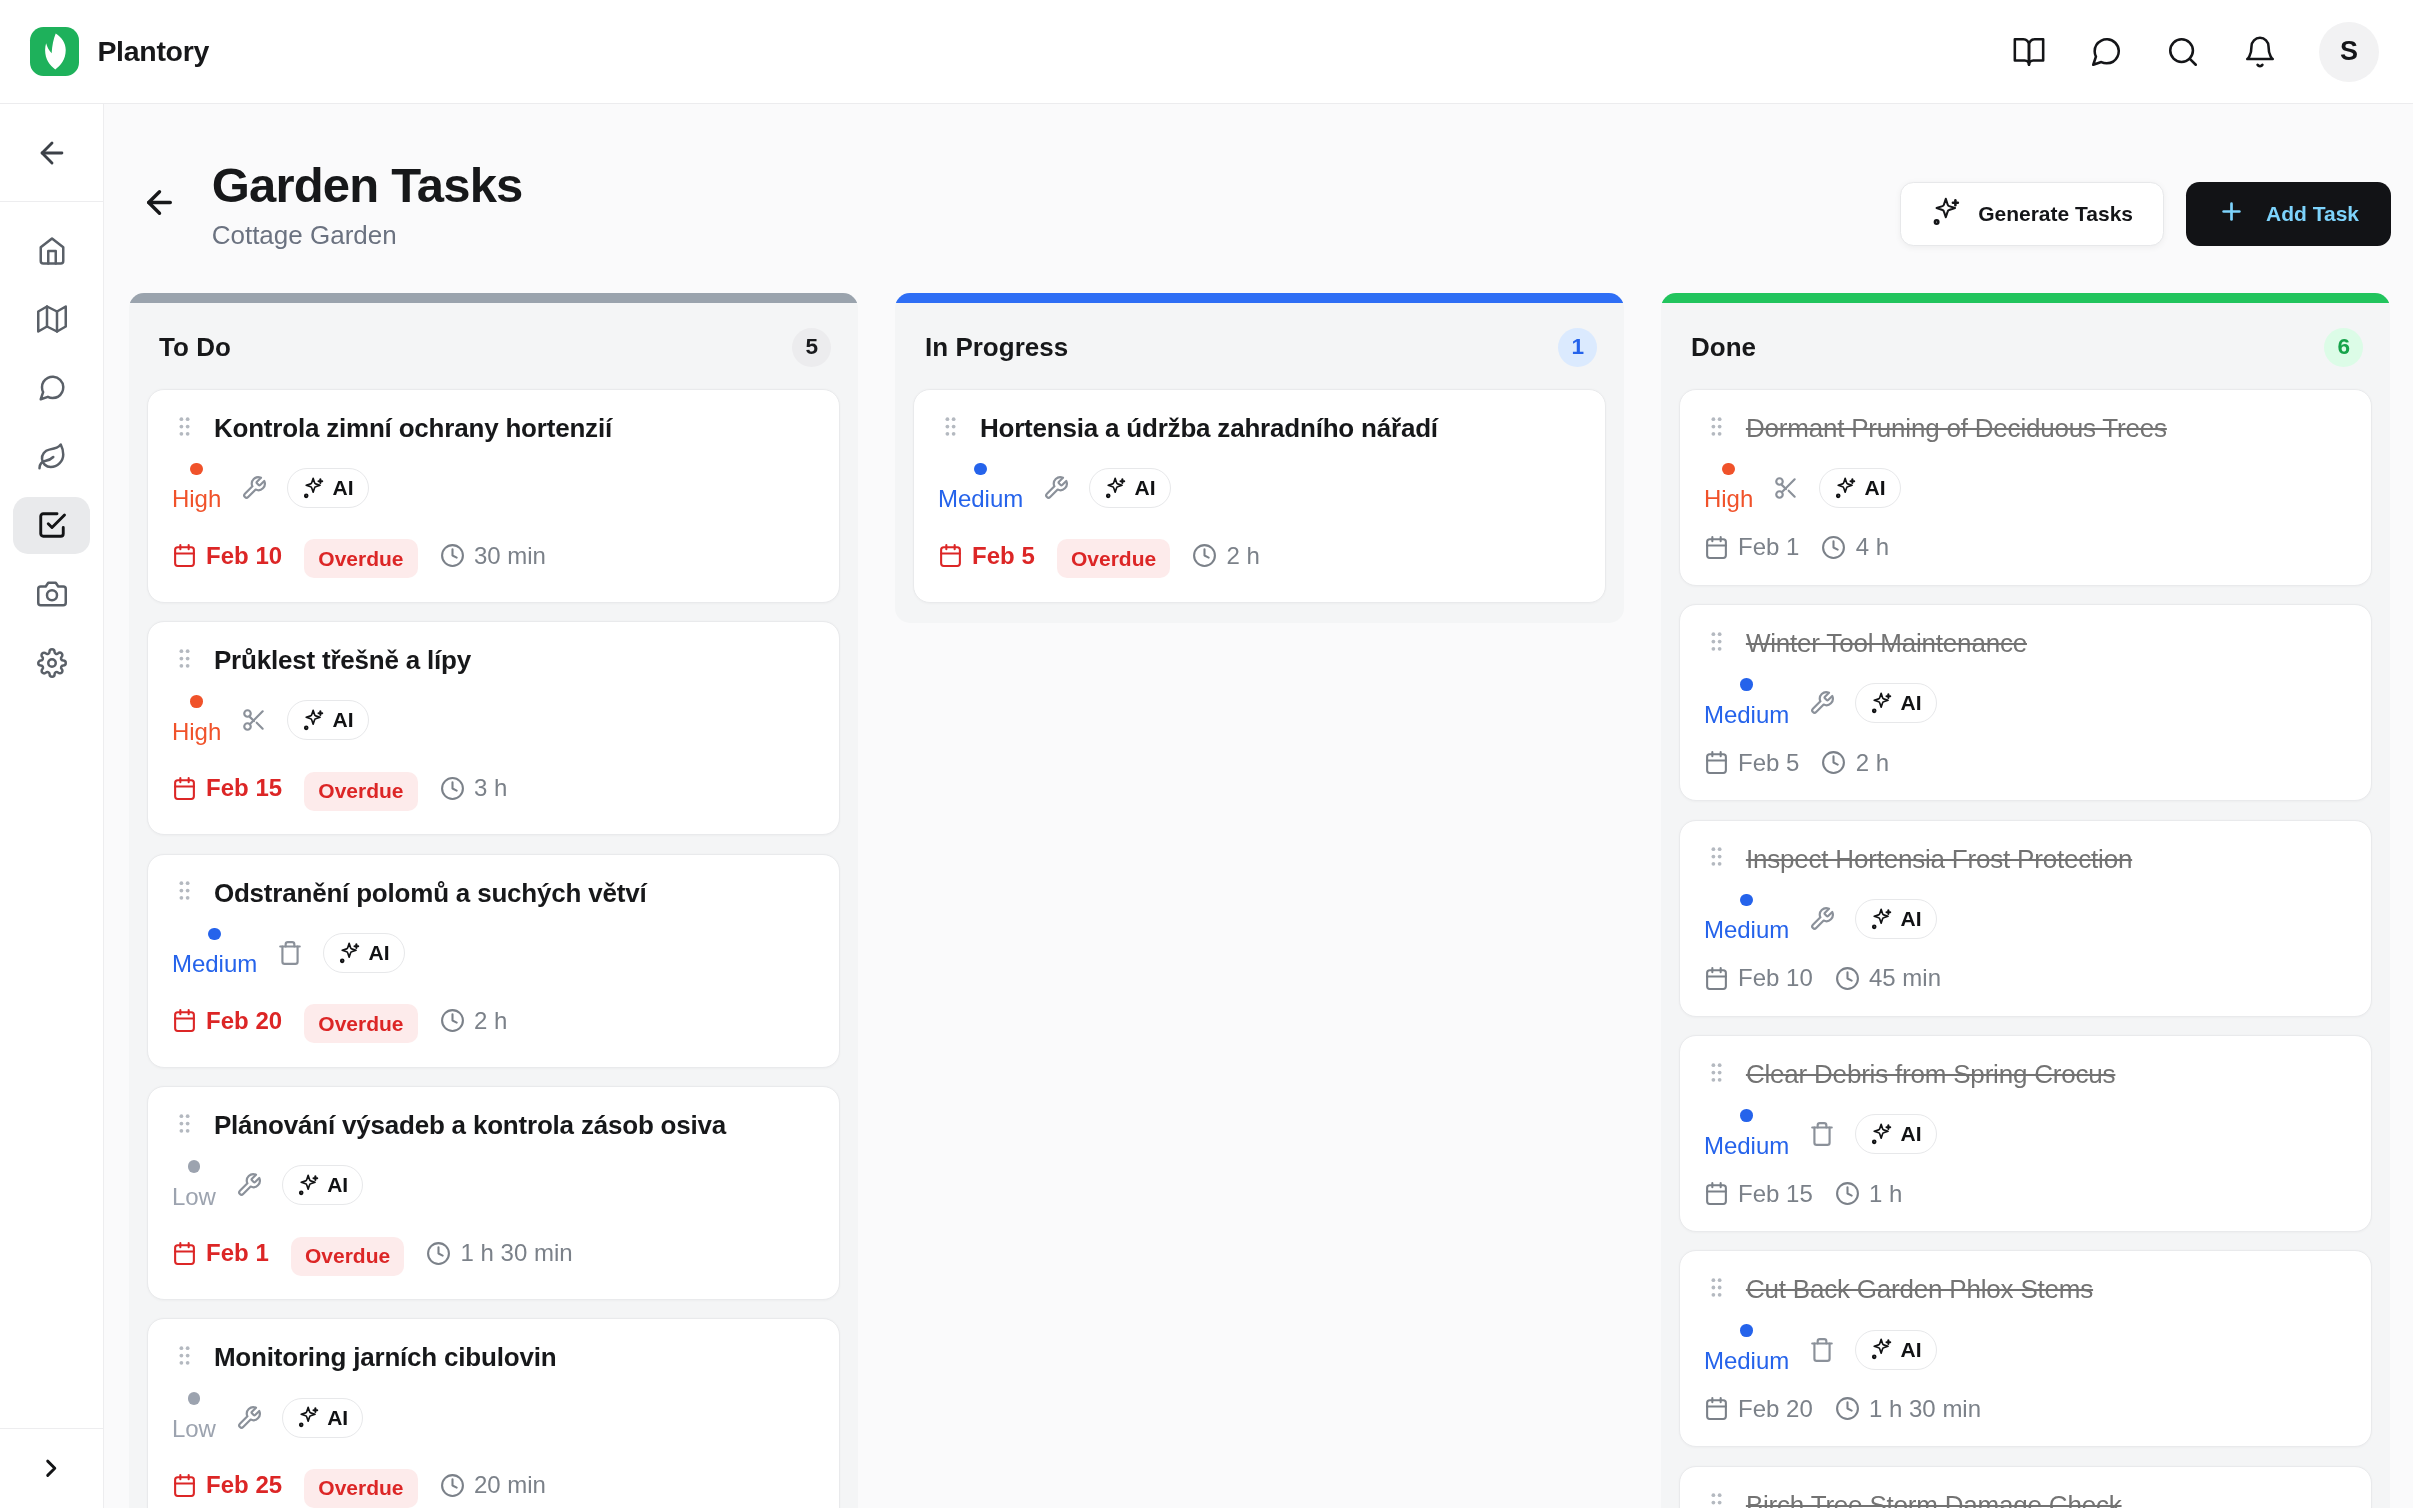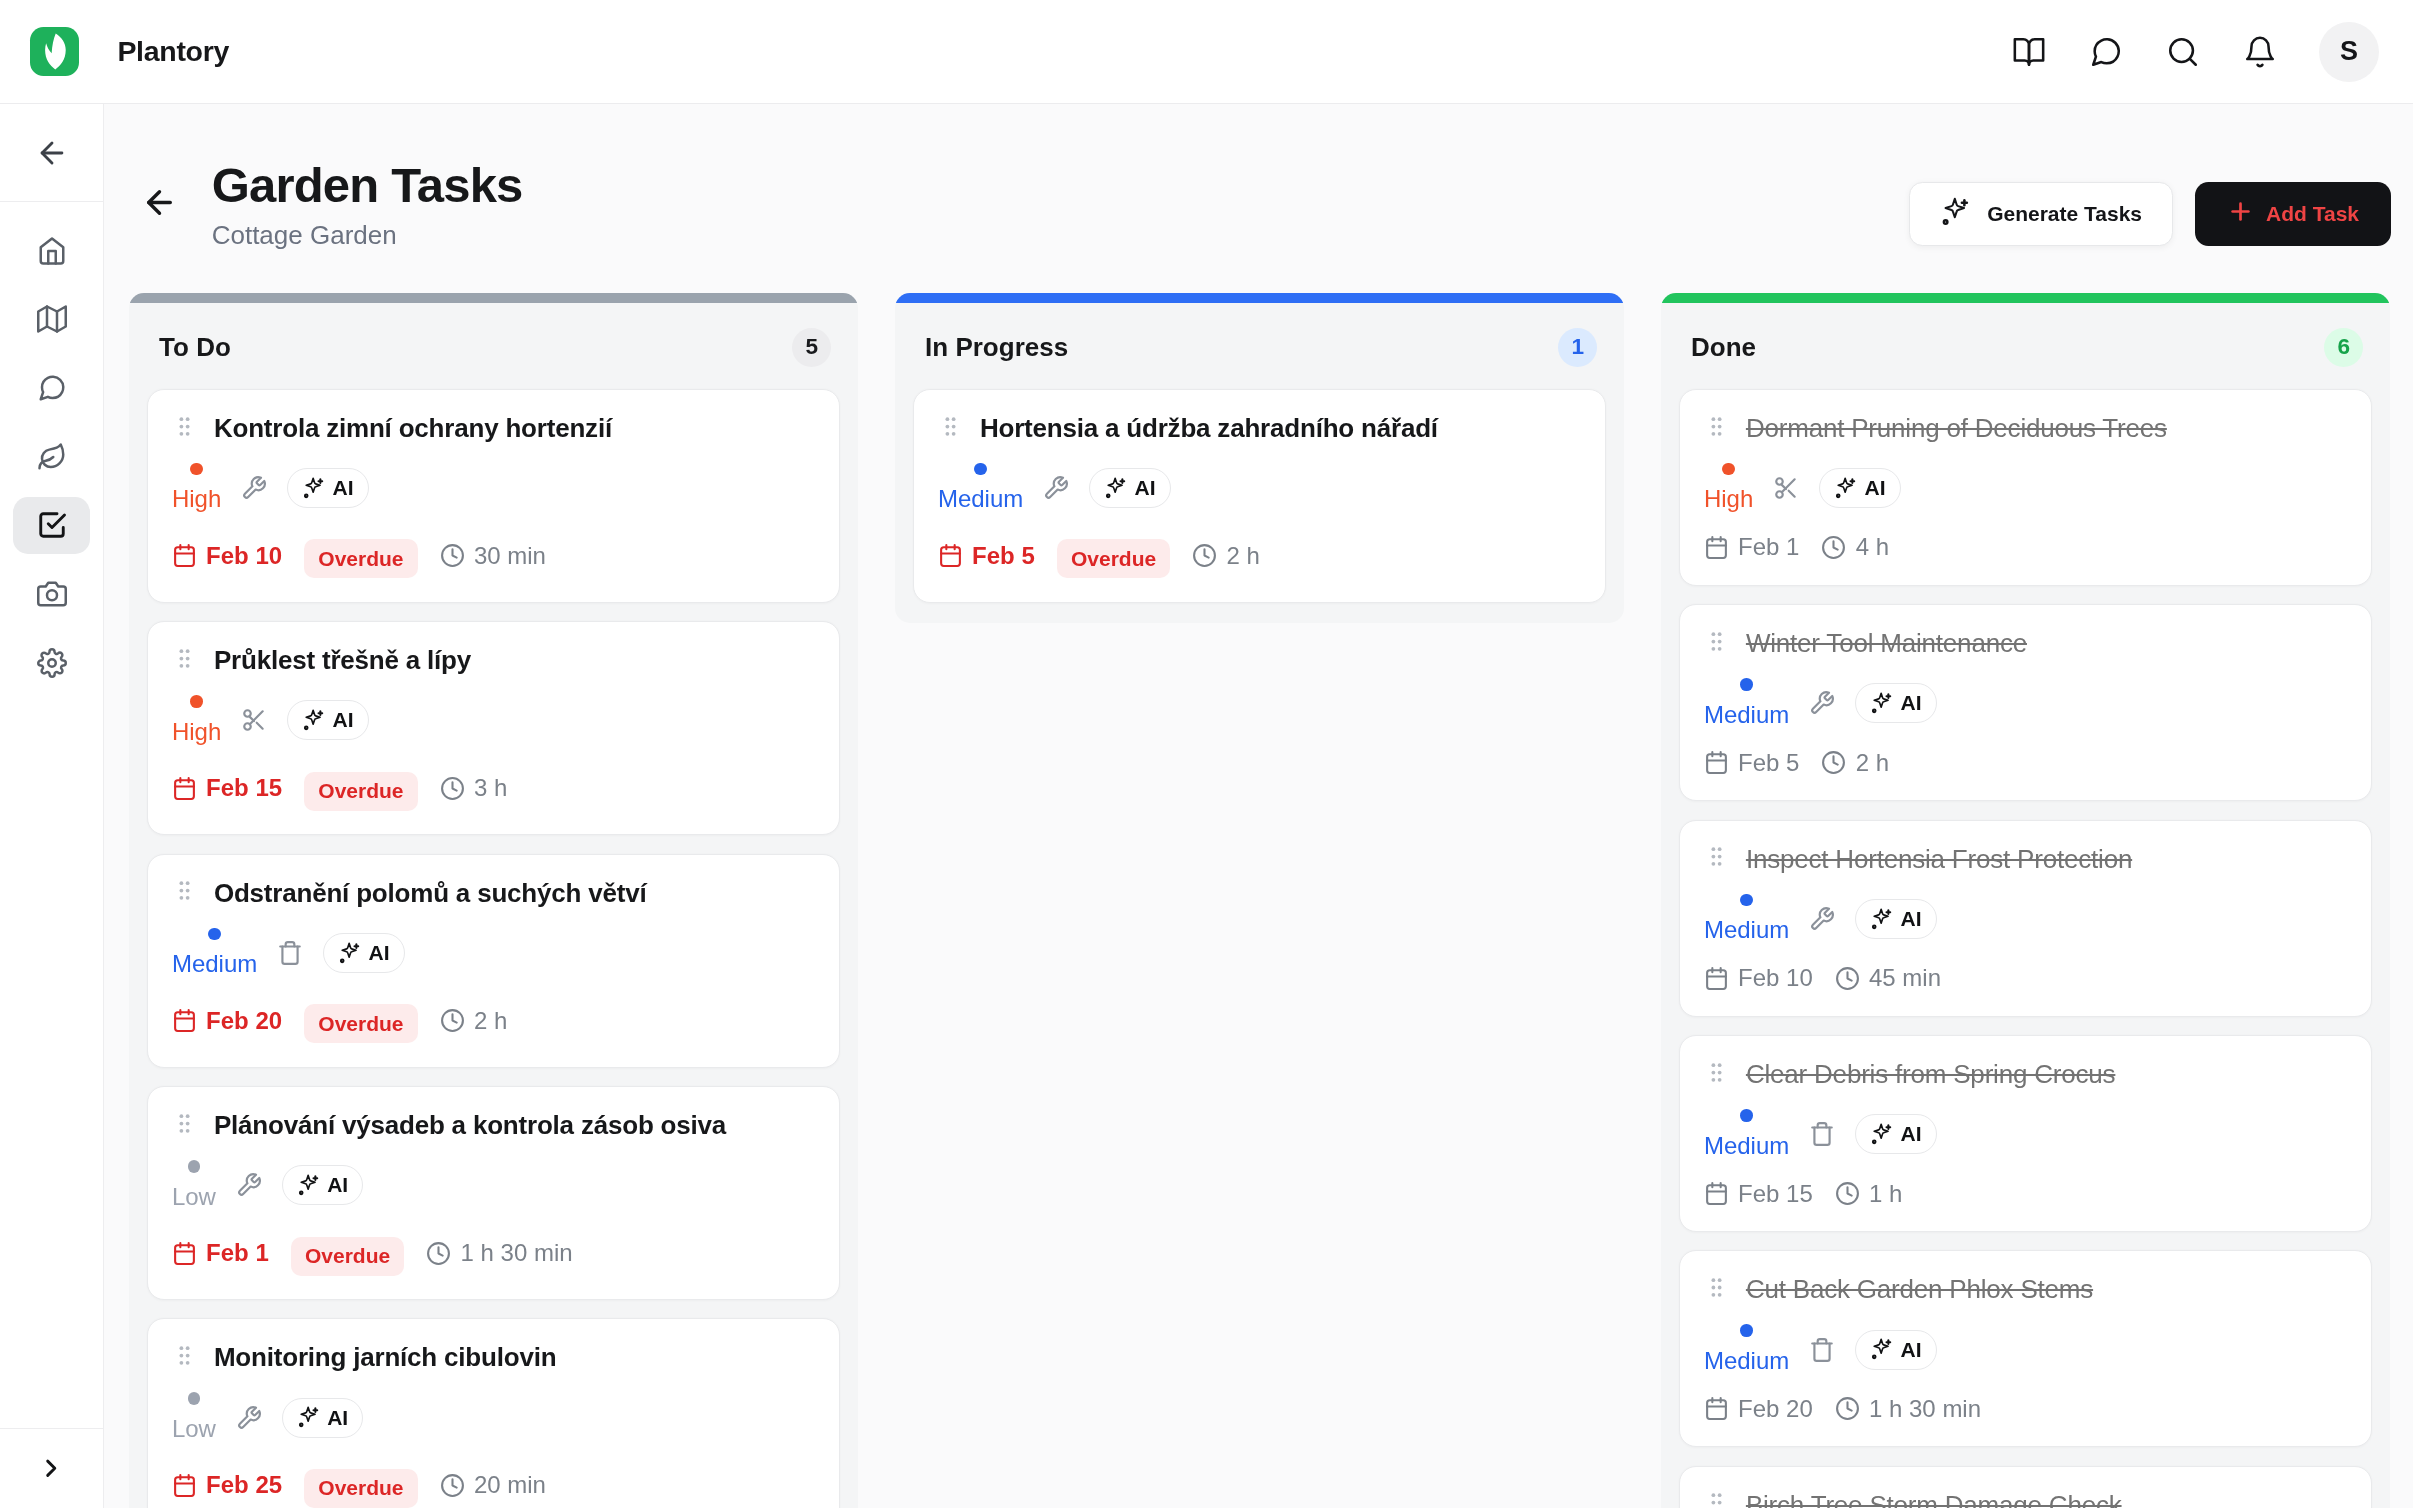--- a/index.html
+++ b/index.html
@@ -22,21 +22,21 @@
     padding: 0 34px 0 30px;
     background: #ffffff;
     border-bottom: 1.7px solid #ececee;
   }
   .brand { display: flex; align-items: center; gap: 18.4px; }
   .brand-logo {
     width: 49px; height: 49px; border-radius: 13.4px;
     display: flex; align-items: center; justify-content: center;
     color: #ffffff;
   }
-  .brand-name { font-size: 28.5px; font-weight: 700; letter-spacing: -0.3px; margin-left: 20px; }
+  .brand-name { font-size: 28.5px; font-weight: 700; letter-spacing: -0.3px; }
   .tb-actions { display: flex; align-items: center; gap: 22px; }
   .tb-btn {
     width: 55px; height: 55px; border-radius: 50%;
     display: flex; align-items: center; justify-content: center;
     color: #141518; cursor: pointer;
   }
   .avatar {
     width: 60px; height: 60px; border-radius: 50%;
     background: #f2f2f3;
     display: flex; align-items: center; justify-content: center;
@@ -75,22 +75,22 @@
   .btn {
     height: 64px; border-radius: 13.4px; display: flex; align-items: center;
     font-size: 21px; font-weight: 600; cursor: pointer; white-space: nowrap;
   }
   .btn-secondary {
     background: #ffffff; border: 1.7px solid #e7e8ea; color: #141518;
     padding: 0 30px; gap: 17px;
     box-shadow: 0 1.7px 6.7px rgba(0,0,0,0.05);
   }
   .btn-primary {
-    background: #121316; color: #ef4444; border: none;
-    padding: 0 32px; gap: 12px;
+    background: #121316; color: #7dd3fc; border: none;
+    padding: 0 32px; gap: 21px;
   }
 
   
   .board { display: flex; gap: 37px; align-items: flex-start; margin-top: 42px; }
   .kanban-column {
     width: 729px; flex: none;
     background: #f4f5f6; border-radius: 15px; overflow: hidden;
   }
   .col-accent { height: 10px; width: 100%; }
   .col-inner { padding: 18.4px 18.4px 20px; }

